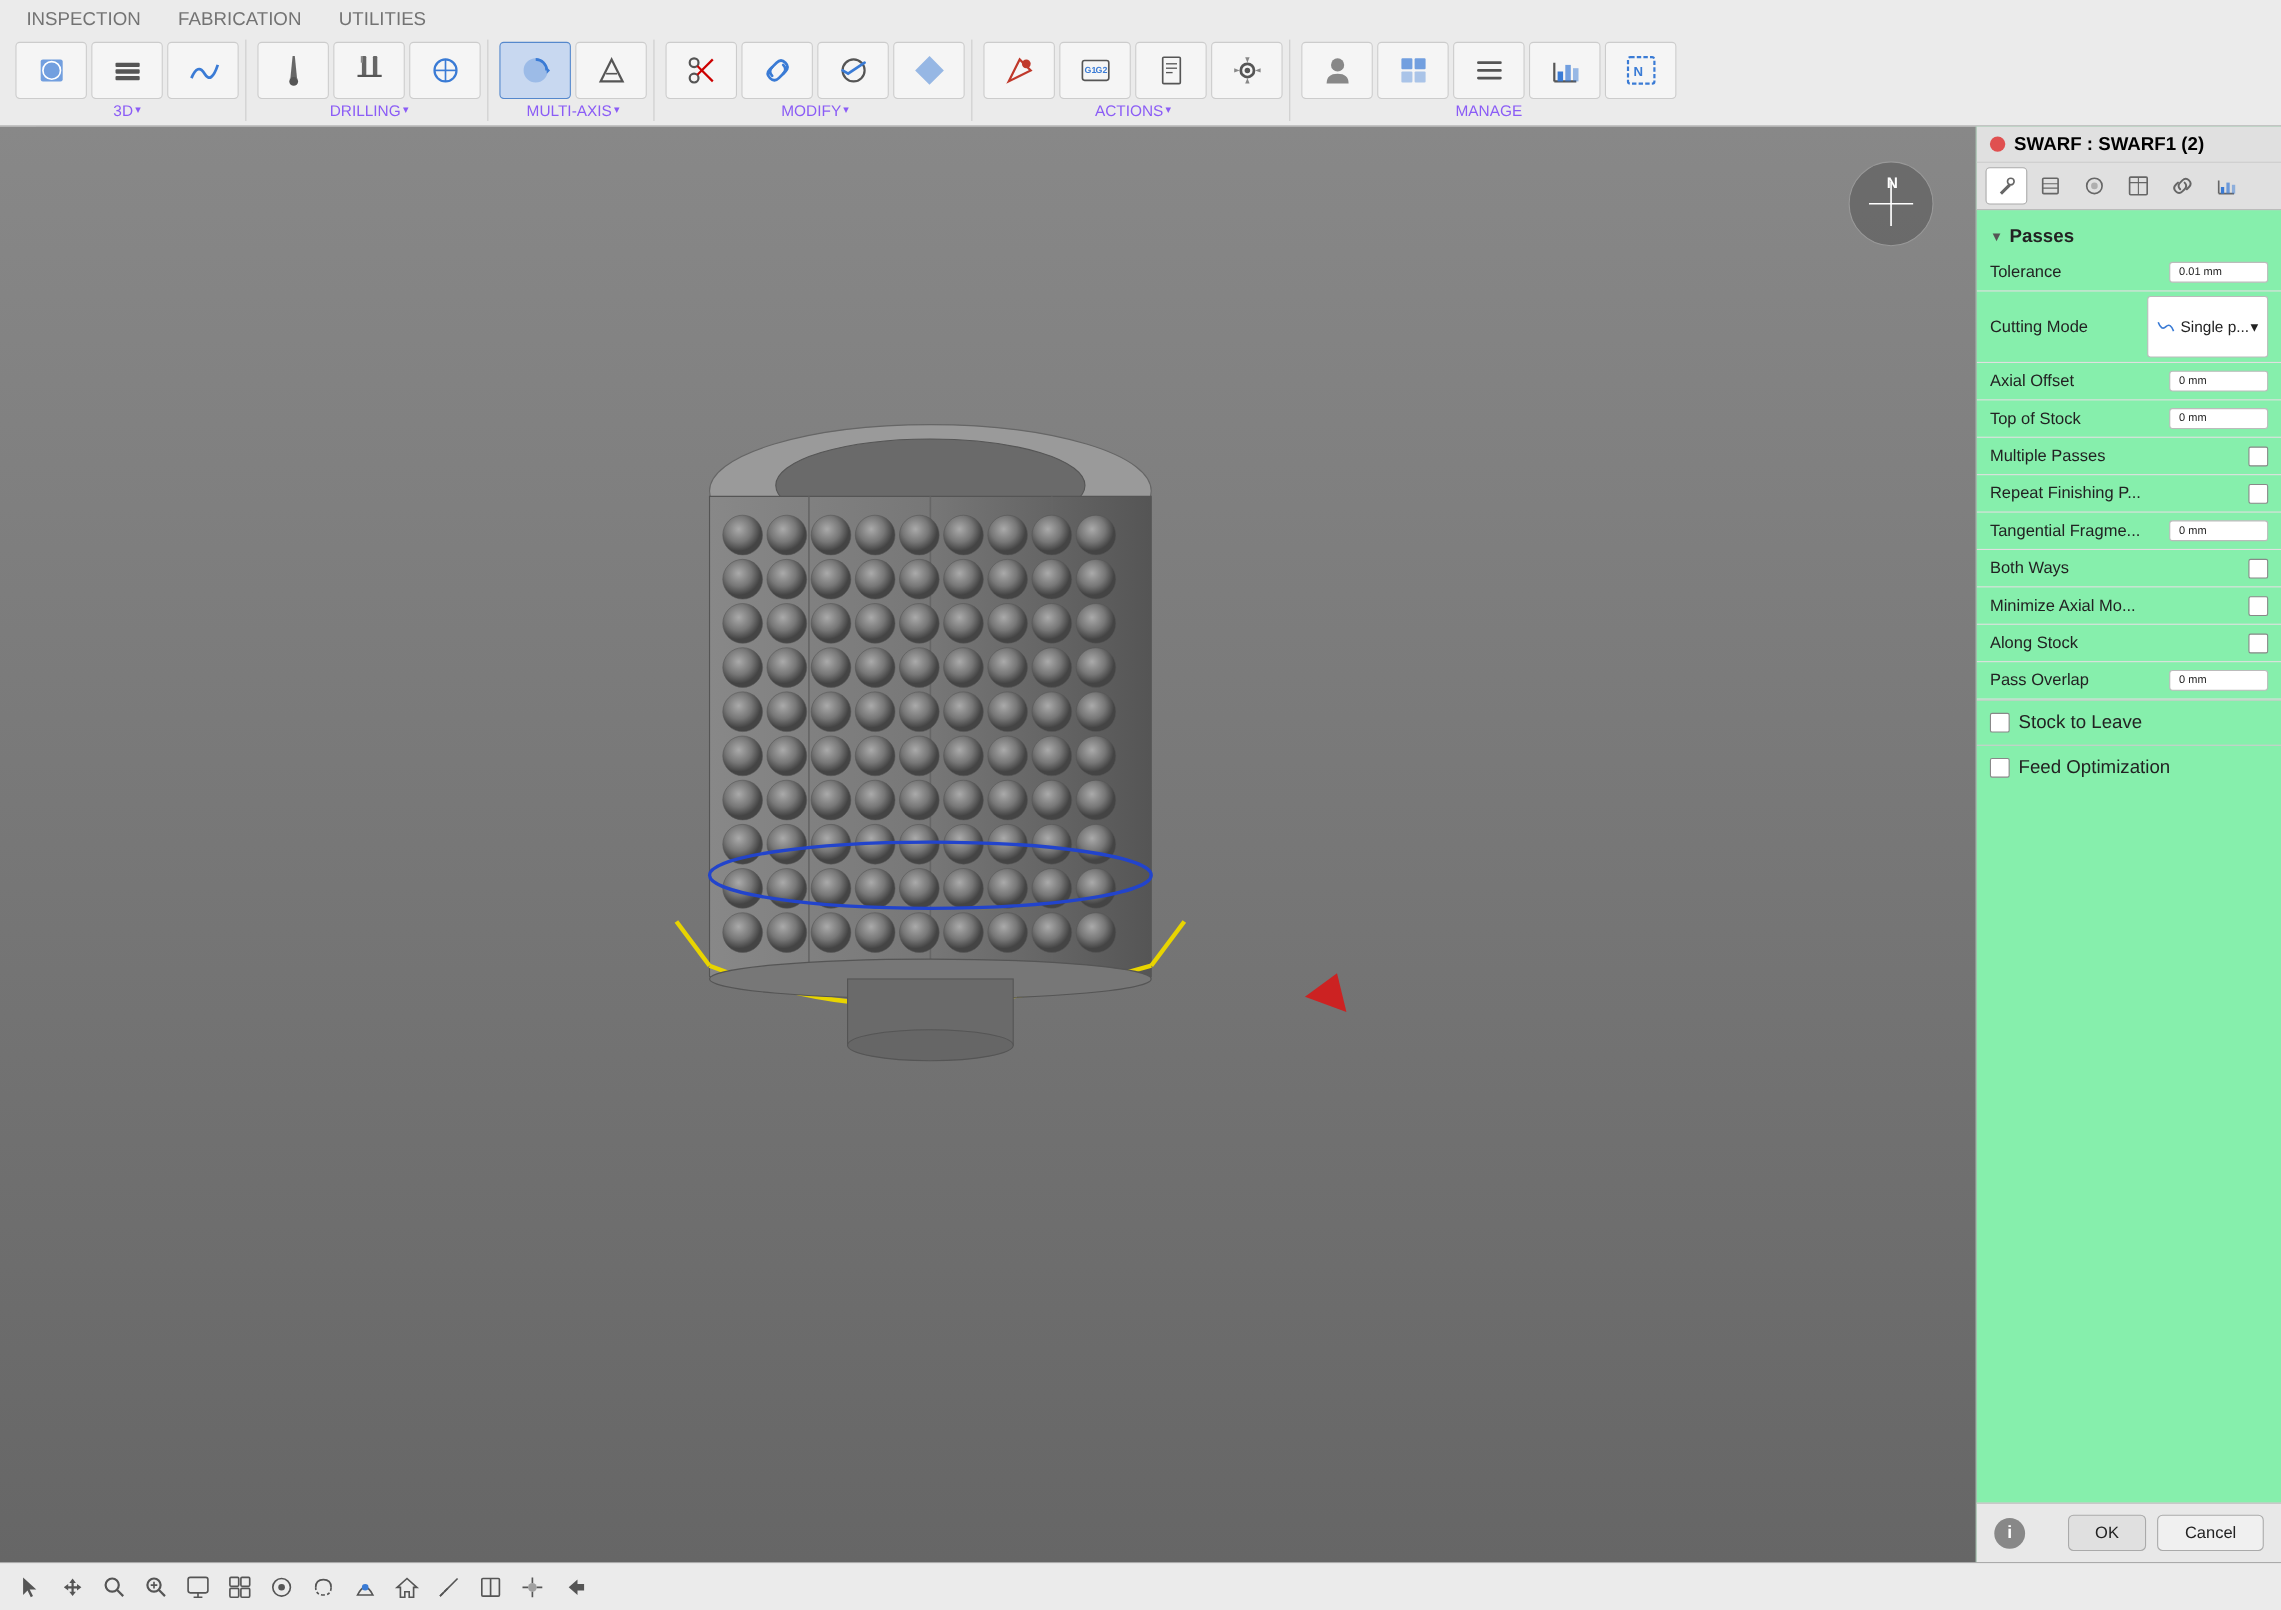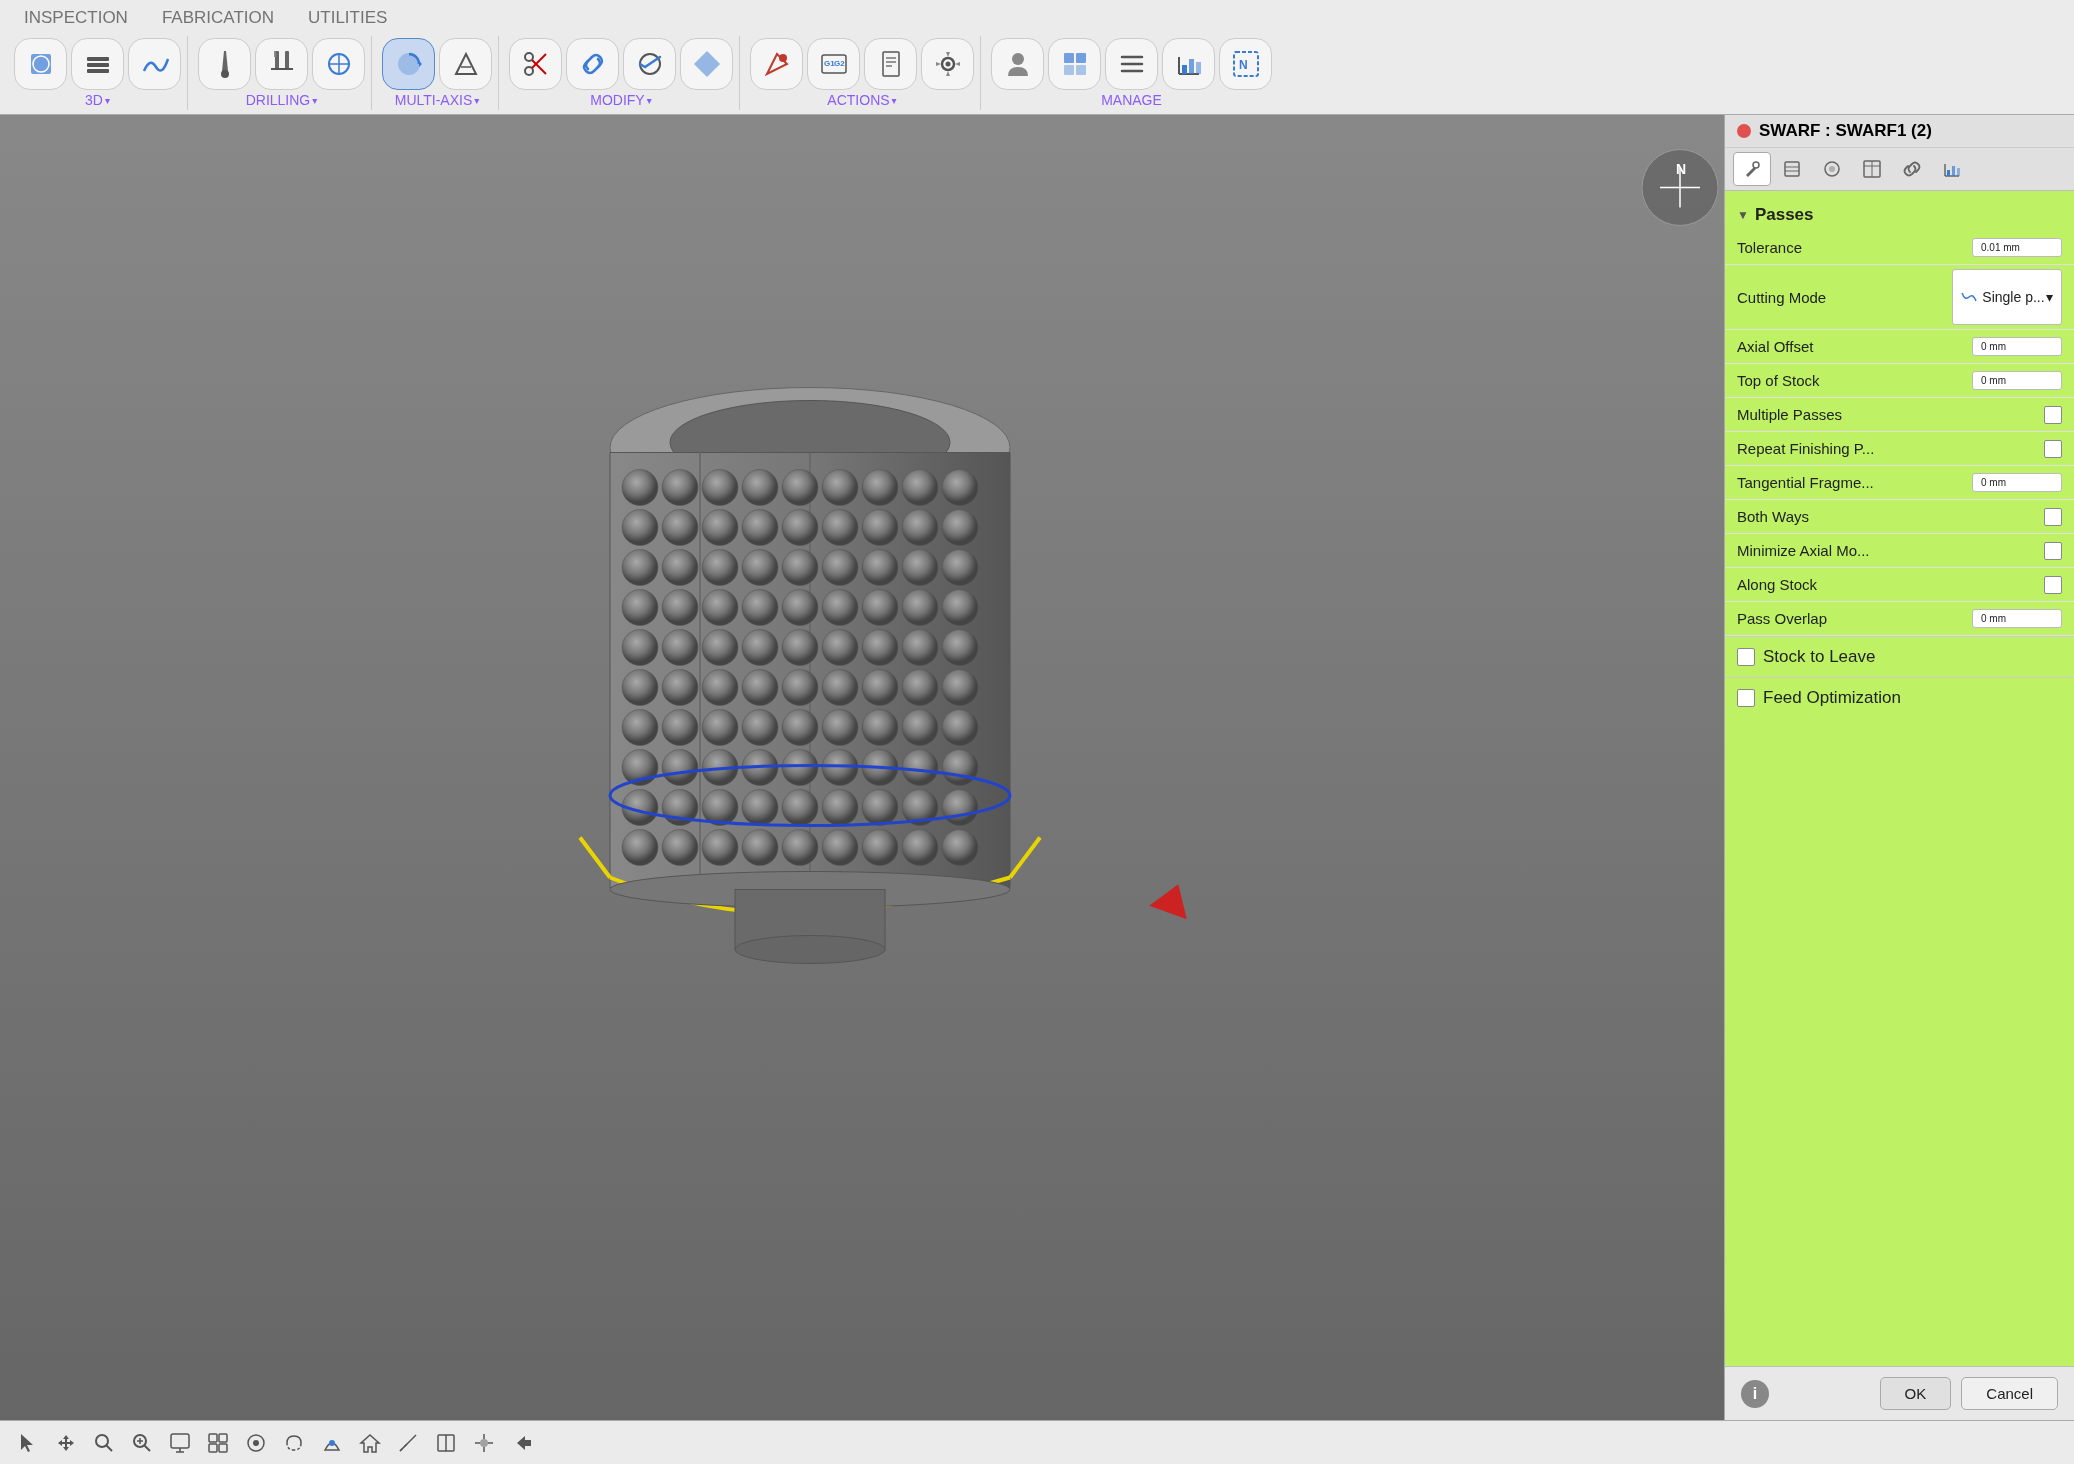--- a/index.html
+++ b/index.html
@@ -49,25 +49,25 @@
       padding: 2px 6px;
       border-right: 1px solid #ccc;
     }
     .toolbar-group:last-child { border-right: none; }
     .toolbar-group-icons {
       display: flex;
       gap: 4px;
       align-items: center;
     }
     .toolbar-icon-btn {
-      width: 53px;
+      width: 65px;
       height: 52px;
       background: #f5f5f5;
       border: 1px solid #ccc;
-      border-radius: 16px;
+      border-radius: 4px;
       display: flex;
       flex-direction: column;
       align-items: center;
       justify-content: center;
       cursor: pointer;
       font-size: 24px;
     }
     .toolbar-icon-btn.active { background: #c8d8f0; border-color: #5588cc; }
     .toolbar-group-label {
       font-size: 14px;
@@ -89,22 +89,22 @@
     
     .viewport {
       flex: 1;
       background: linear-gradient(180deg, #888 0%, #666 100%);
       position: relative;
       overflow: hidden;
     }
 
     
     .right-panel {
-      width: 350px;
-      background: #bef264;
+      width: 278px;
+      background: #86efac;
       border-left: 1px solid #aaa;
       display: flex;
       flex-direction: column;
       flex-shrink: 0;
     }
 
     
     .panel-header {
       background: #e0e0e0;
       border-bottom: 1px solid #bbb;

